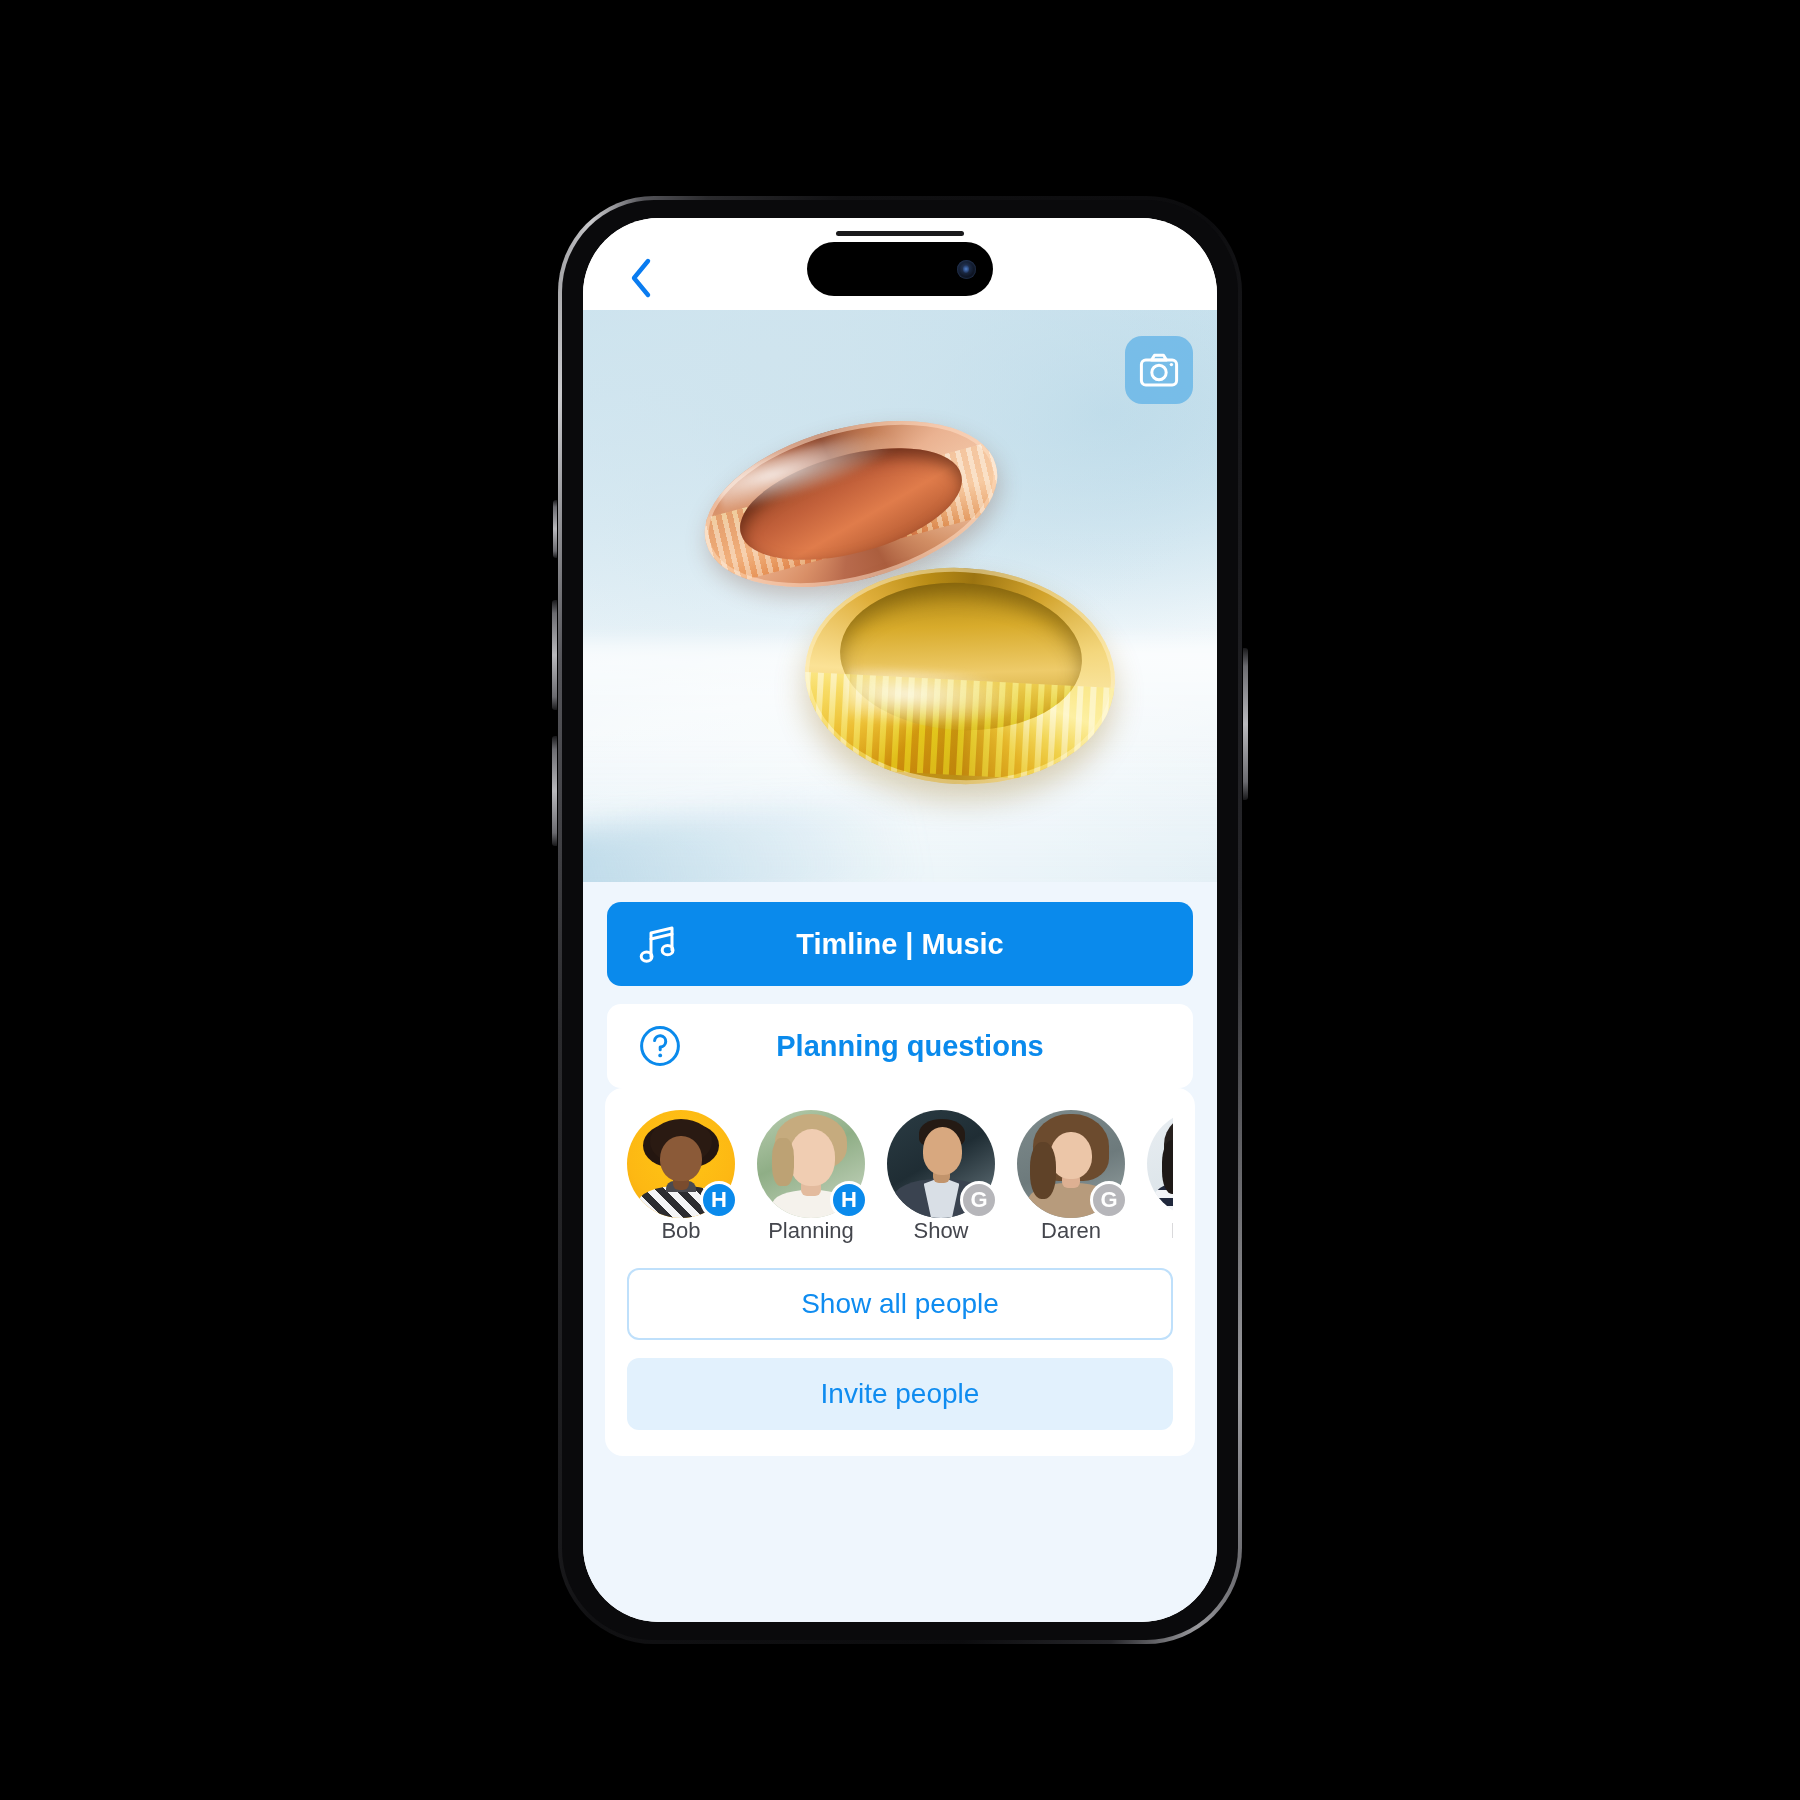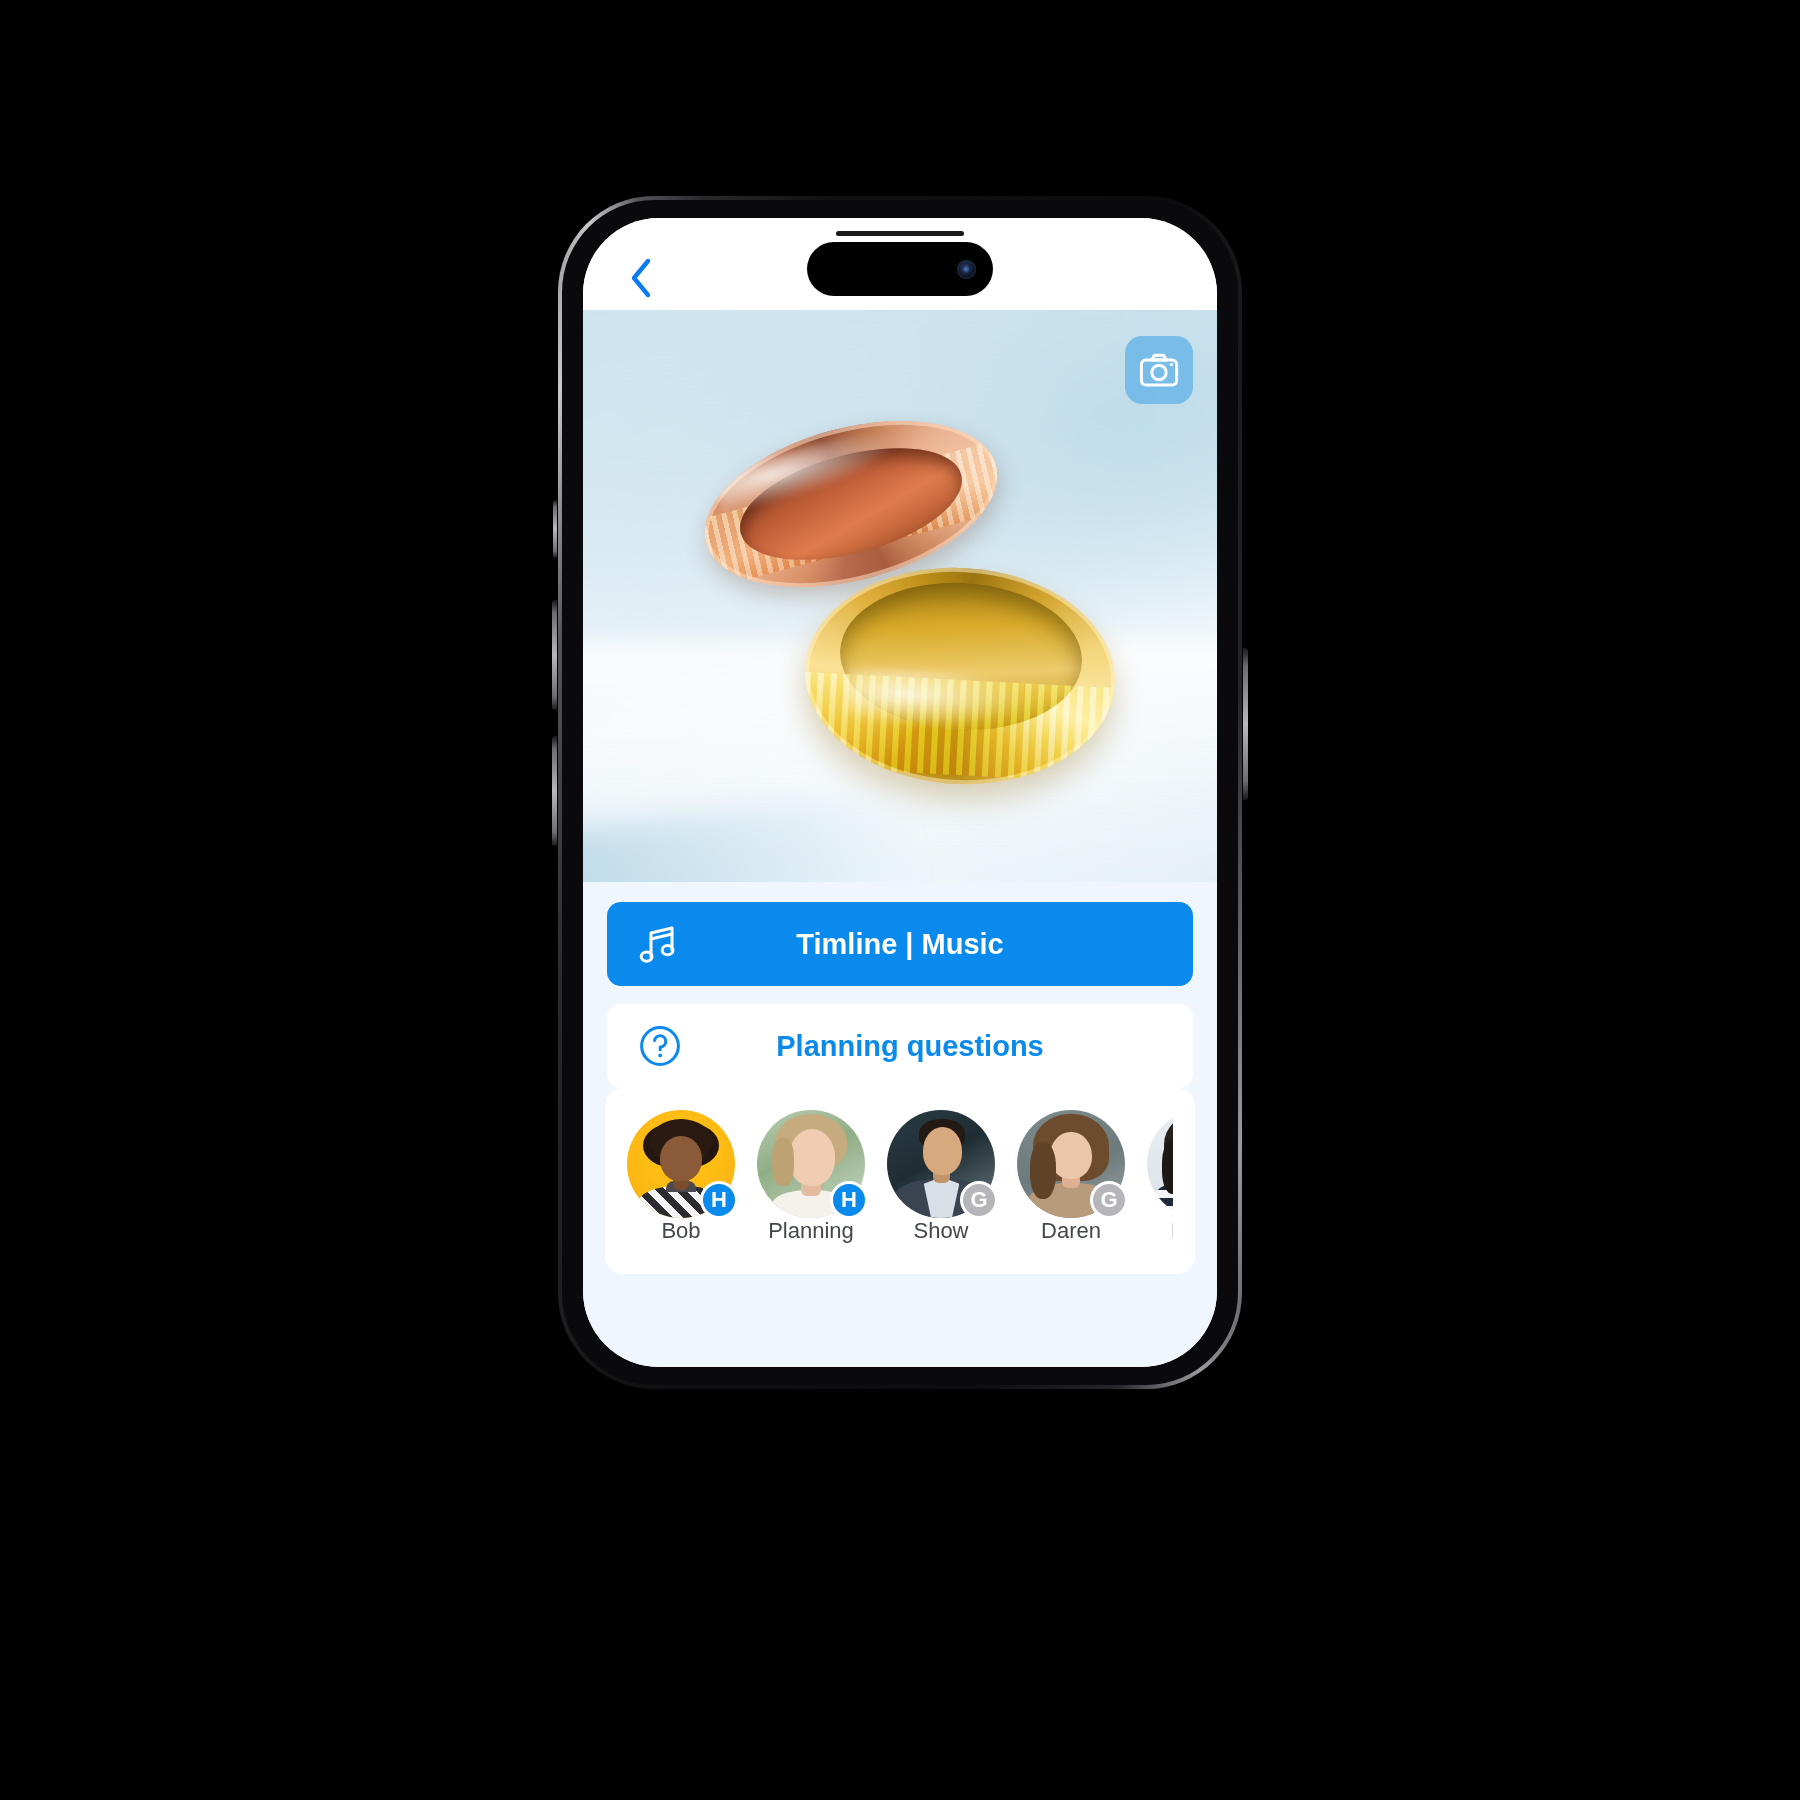--- a/index.html
+++ b/index.html
@@ -9,21 +9,21 @@
     font-family: "Liberation Sans", sans-serif;
     overflow: hidden;
   }
 
   
   #stage { position: relative; width: 1800px; height: 1800px; }
 
   .phone {
     position: absolute;
     left: 558px; top: 196px;
-    width: 684px; height: 1193px;
+    width: 684px; height: 1448px;
     border-radius: 96px;
     background: linear-gradient(100deg,#8d8d90 0%,#c9c9cc 4%,#55555a 9%,#2a2a2d 16%,#111113 30%,#0c0c0e 70%,#26262a 86%,#9a9a9e 95%,#55555a 100%);
     padding: 4px;
     box-shadow: 0 0 0 1px #000;
   }
   .phone-inner {
     width: 100%; height: 100%;
     border-radius: 92px;
     background: #0a0a0c;
     padding: 18px 21px;
@@ -522,19 +522,27 @@
                         <div class="f-torso"></div>
                   <div class="f-hair2"></div>
                 </div>
                     </div>
               </div>
               <div class="pname">Becky</div>
             </div>
 
           </div>
 
+          <div class="people-actions">
+            <div class="pill pill-outline">
+              <span>Show all people</span>
+            </div>
+            <div class="pill pill-filled">
+              <span>Invite people</span>
+            </div>
+          </div>
         </div>
 
       </div>
     </div>
    </div>
   </div>
 </div>
 
 </body></html>

